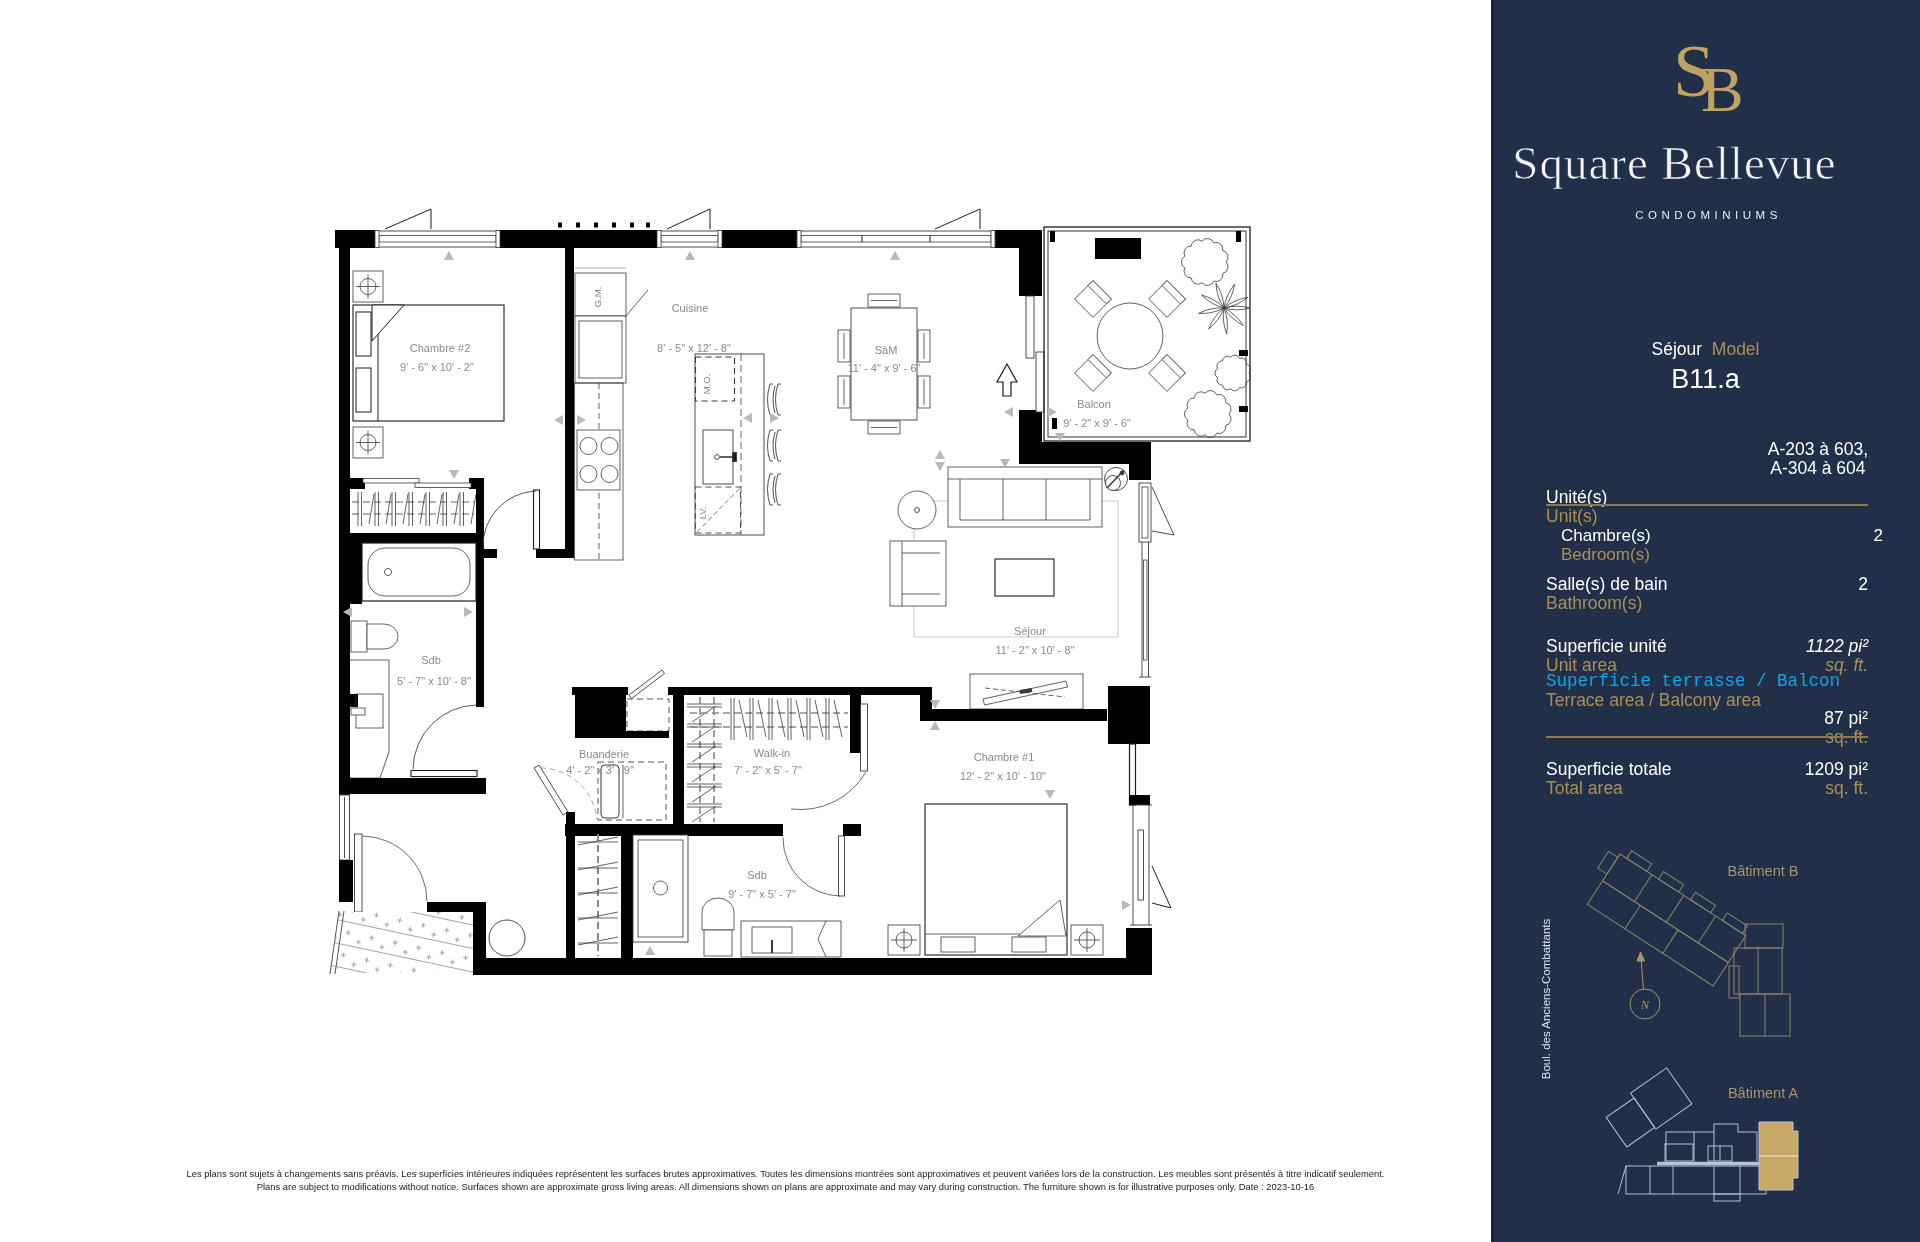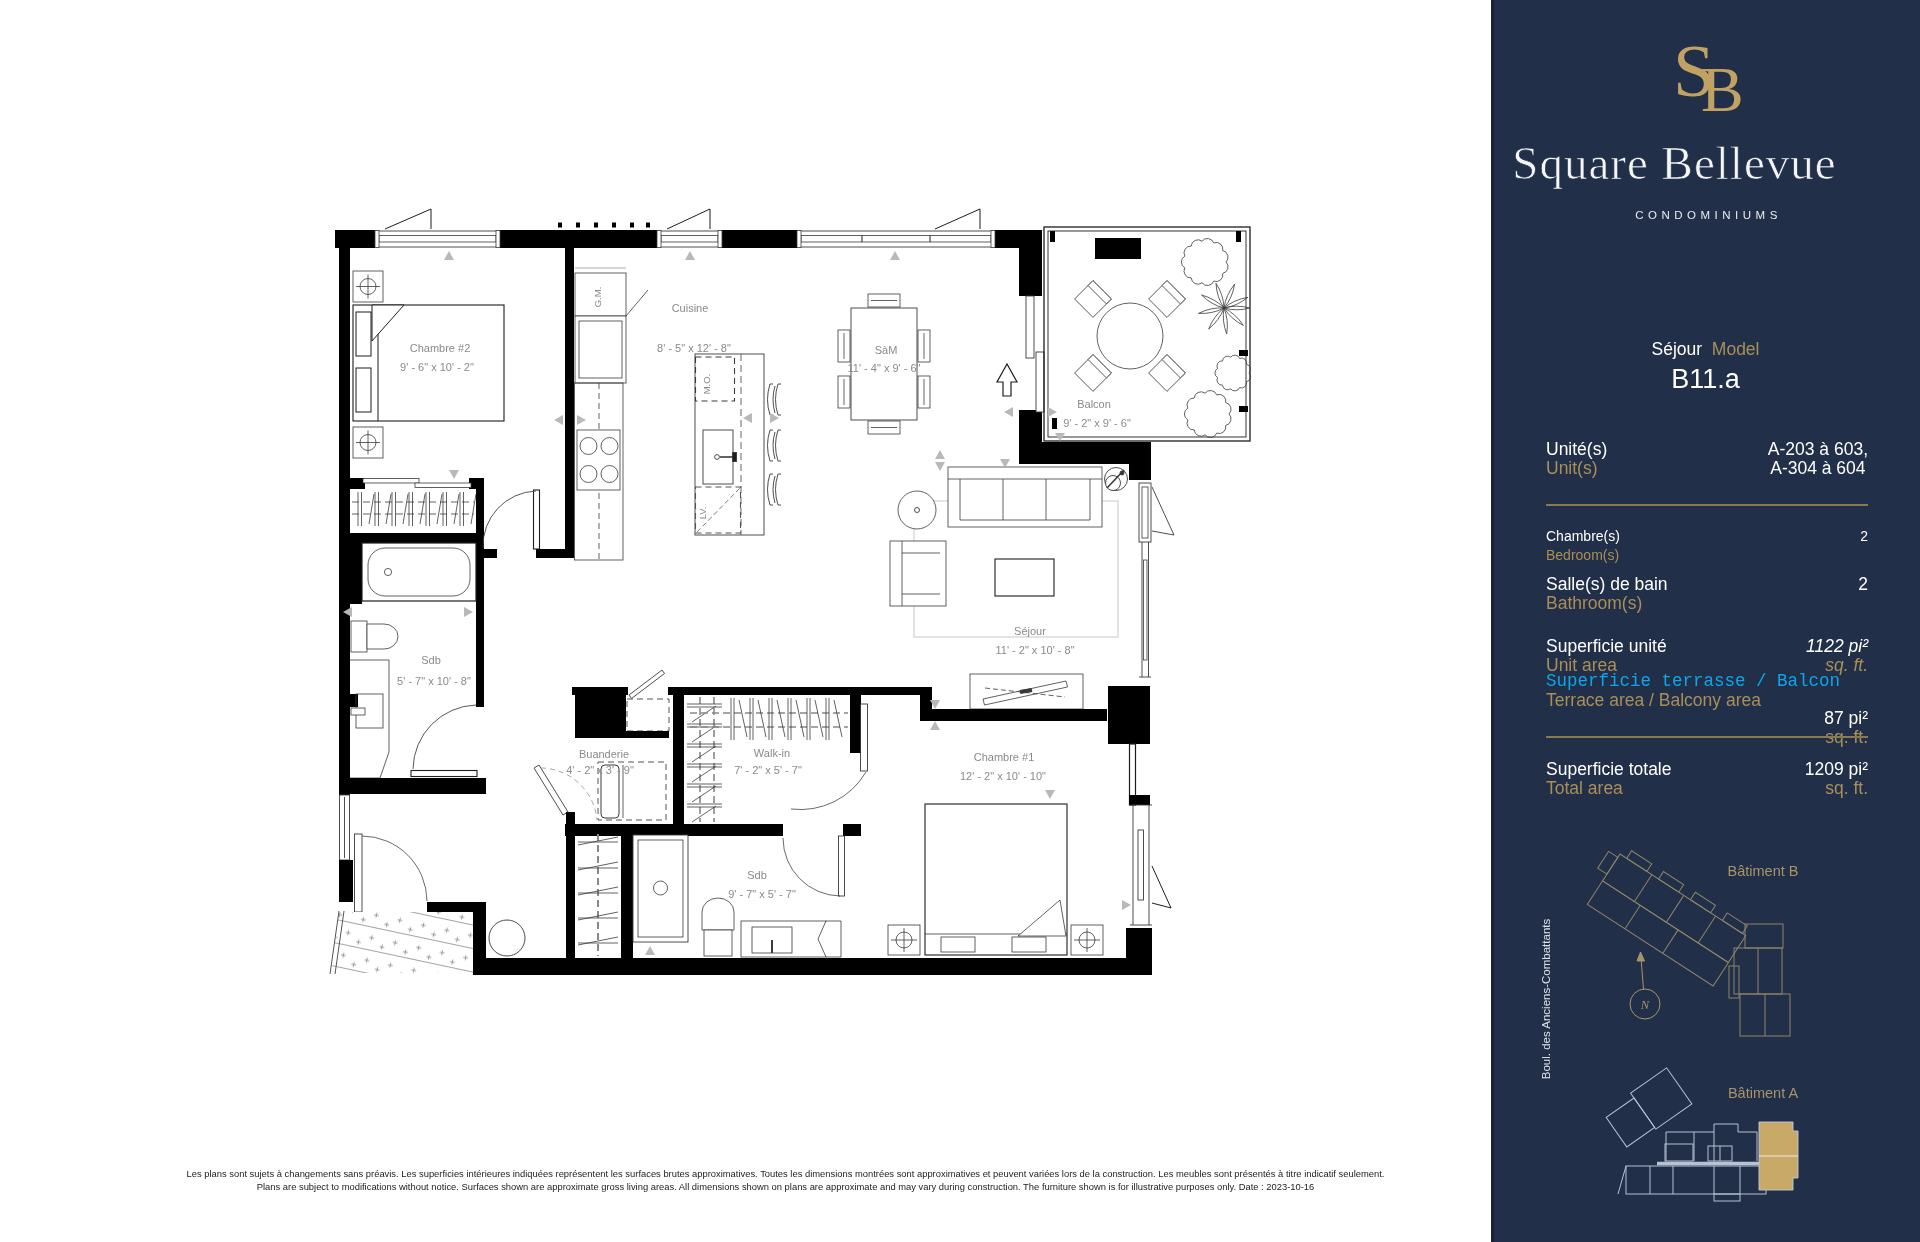--- a/index.html
+++ b/index.html
@@ -585,27 +585,27 @@
 
   <div class="abs" style="left:0;top:136px;width:367px;text-align:center;font-family:'Liberation Serif',serif;font-size:47px;font-weight:400;color:#F4F6F9;letter-spacing:1px;-webkit-text-stroke:0.7px #222F49;">Square Bellevue</div>
 
   <div class="abs" style="left:3px;top:209px;width:429px;text-align:center;font-size:11.5px;color:#E9ECF1;letter-spacing:4.5px;">CONDOMINIUMS</div>
 
   <div class="abs" style="left:0;top:339px;width:429px;text-align:center;font-size:17.5px;"><span style="color:#fff;">Séjour</span><span style="color:#A98F58;">&nbsp;&nbsp;Model</span></div>
 
   <div class="abs" style="left:0;top:364px;width:429px;text-align:center;font-size:27px;color:#fff;">B11.a</div>
 
   <div class="abs" style="left:55px;top:440px;width:322px;font-size:17.5px;line-height:18.5px;">
-    <div style="float:left;"><span style="color:#fff;">Unité(s)</span><br><span style="color:#A98F58;">Unit(s)</span></div>
+    <div style="float:left;margin-top:48px;"><span style="color:#fff;">Unité(s)</span><br><span style="color:#A98F58;">Unit(s)</span></div>
     <div style="float:right;text-align:center;color:#fff;">A-203 à 603,<br>A-304 à 604</div>
   </div>
 
   <div class="abs" style="left:55px;top:504px;width:322px;height:1.5px;background:#8A7A52;"></div>
 
-  <div class="abs" style="left:55px;top:527px;width:322px;font-size:14px;line-height:18.5px;">
+  <div class="abs" style="left:70px;top:527px;width:322px;font-size:17px;line-height:18.5px;">
     <div style="float:left;"><span style="color:#fff;">Chambre(s)</span><br><span style="color:#A98F58;">Bedroom(s)</span></div>
     <div style="float:right;text-align:right;color:#fff;">2</div>
   </div>
 
   <div class="abs" style="left:55px;top:575px;width:322px;font-size:17.5px;line-height:18.5px;">
     <div style="float:left;"><span style="color:#fff;">Salle(s) de bain</span><br><span style="color:#A98F58;">Bathroom(s)</span></div>
     <div style="float:right;text-align:right;color:#fff;">2</div>
   </div>
 
   <div class="abs" style="left:55px;top:623px;width:322px;font-size:17.5px;line-height:18.5px;margin-top:14px;">

